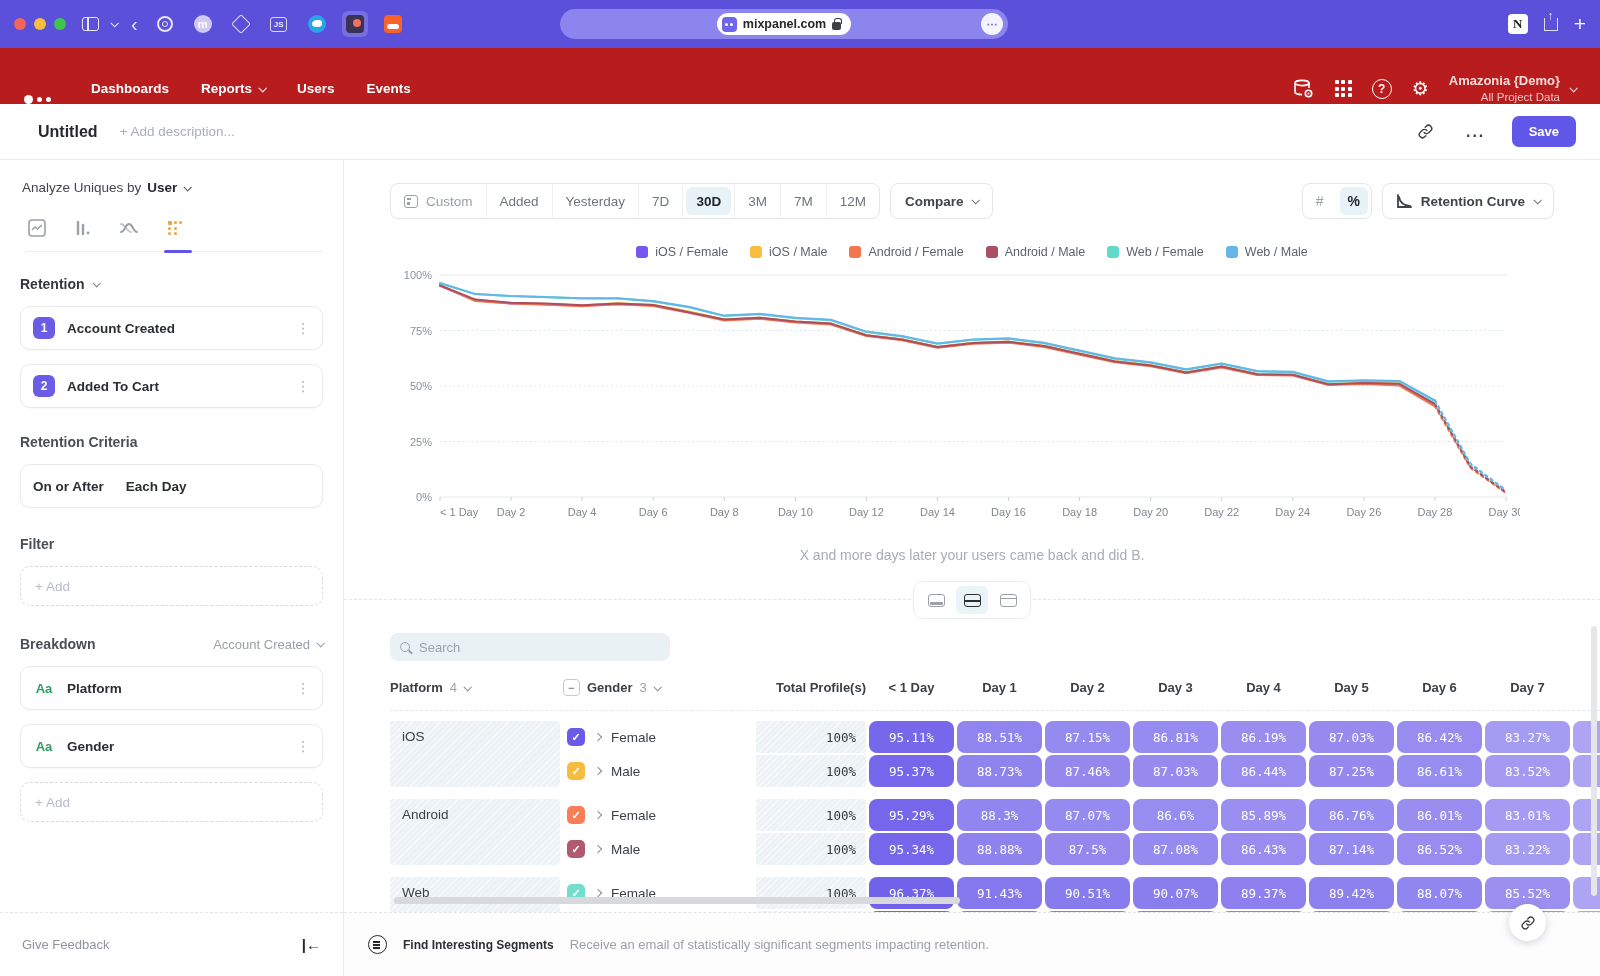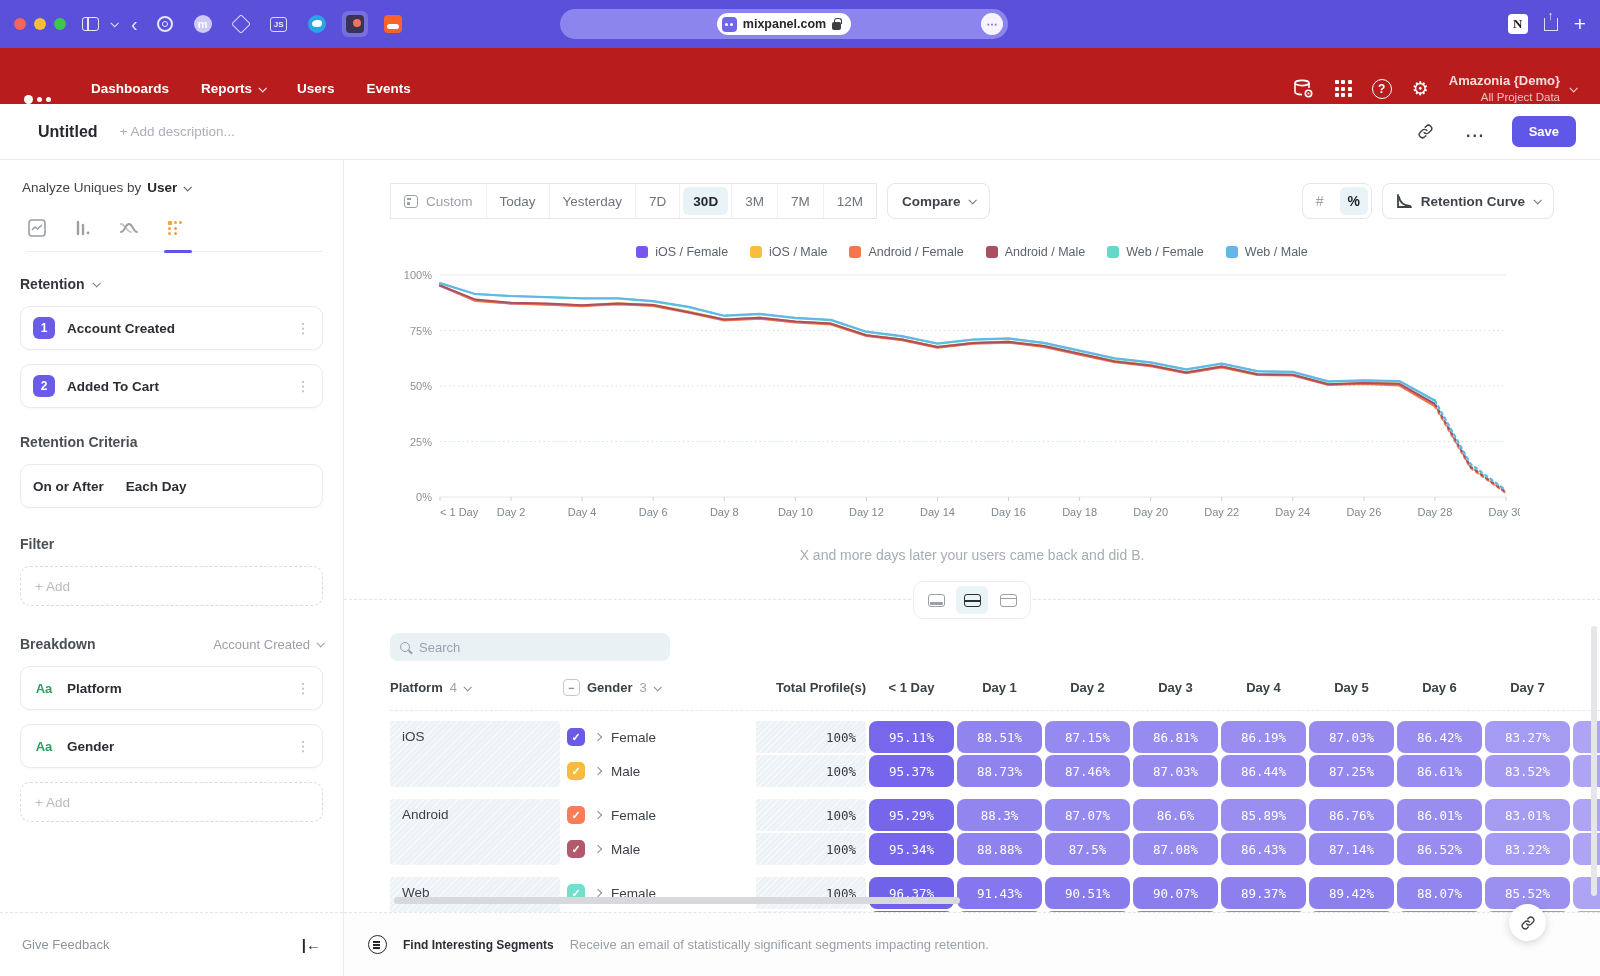--- a/index.html
+++ b/index.html
@@ -89,21 +89,21 @@
   .addcard { border:1px dashed #d7dade; border-radius:10px; height:40px; display:flex; align-items:center; padding:0 14px; color:#b8bcc2; font-size:13.5px; }
   .bd-row { display:flex; align-items:center; }
   .bd-row .scope { margin-left:auto; font-size:13px; color:#9aa0a7; display:flex; align-items:center; gap:7px; }
   .sb-footer { height:64px; border-top:1px dashed #e2e6ea; display:flex; align-items:center; padding:0 22px; }
   .gf { color:#8f949b; font-size:13px; }
   .collapse { margin-left:auto; font-size:15px; color:#26282d; font-weight:600; }
 
   
   .main { flex:1; position:relative; overflow:hidden; background:#fff; }
   .toolbar { display:flex; align-items:center; margin:23px 46px 0 46px; }
-  .ranges { display:flex; border:1px solid #e4e6e9; border-radius:0; height:36px; align-items:stretch; background:#fff; }
+  .ranges { display:flex; border:1px solid #e4e6e9; border-radius:8px; height:36px; align-items:stretch; background:#fff; }
   .range-btn { display:flex; align-items:center; padding:0 13px; font-size:13.5px; color:#6e757d; position:relative; gap:8px; }
   .range-btn + .range-btn { border-left:1px solid #eef0f2; }
   .range-btn.muted { color:#9aa1a8; }
   .range-btn.selected { color:#24272b; font-weight:700; }
   .range-btn.selected::before { content:""; position:absolute; inset:3px; background:#e7f3f6; border-radius:6px; z-index:0; }
   .range-btn span { position:relative; z-index:1; }
   .cal { width:14px; height:13px; border:1.5px solid #9aa1a8; border-radius:3px; position:relative; z-index:1;}
   .cal::before{content:"";position:absolute;left:2px;top:2px;width:4px;height:2px;background:#9aa1a8;}
   .cal::after{content:"";position:absolute;left:2px;bottom:2px;width:2.5px;height:2.5px;background:#9aa1a8;}
   .cmpbtn { margin-left:10px; border:1px solid #e4e6e9; border-radius:8px; height:36px; display:flex; align-items:center; gap:9px; padding:0 14px; font-size:13.5px; font-weight:600; color:#3f444a; background:#fff; }
@@ -395,21 +395,21 @@
   </aside>
 
   <main class="main">
     <div class="toolbar">
       <div class="ranges" id="ranges">
           <span class="range-btn muted">
             <span class="cal"></span>
             <span>Custom</span>
           </span>
           <span class="range-btn">
-            <span>Today</span>
+            <span>Added</span>
           </span>
           <span class="range-btn">
             <span>Yesterday</span>
           </span>
           <span class="range-btn">
             <span>7D</span>
           </span>
           <span class="range-btn selected">
             <span>30D</span>
           </span>

